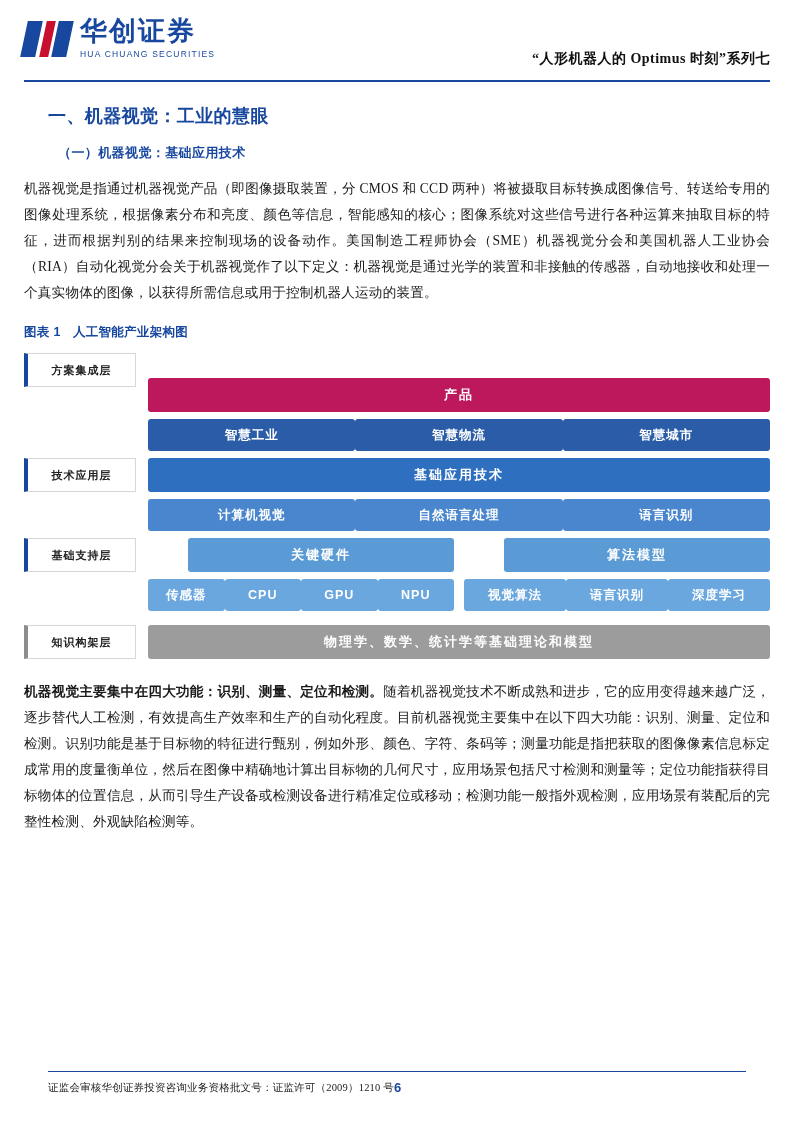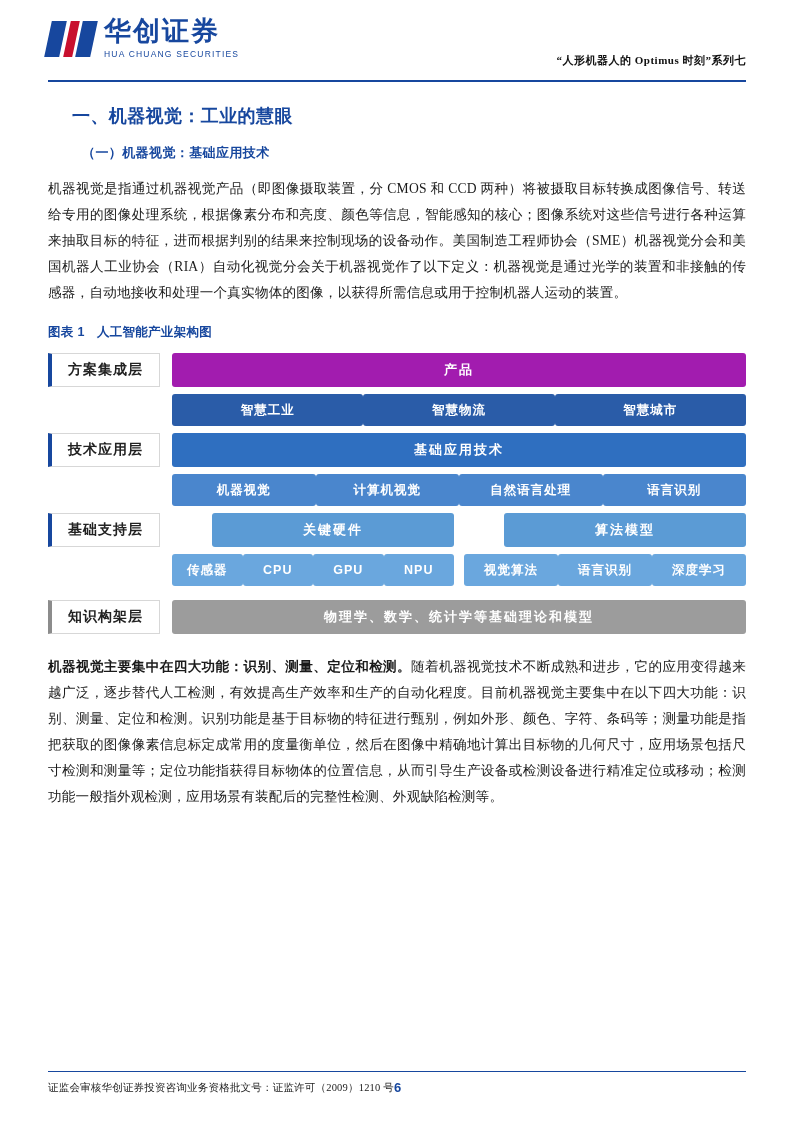--- a/index.html
+++ b/index.html
@@ -13,21 +13,21 @@
     font-family: "Liberation Serif", "DejaVu Serif", serif;
     color: #1a1a1a;
     position: relative;
     overflow: hidden;
   }
   .page {
     position: relative;
     width: 794px;
     height: 1123px;
     box-sizing: border-box;
-    padding: 0 48px;
+    padding: 0 24px;
   }
 
   
   .header {
     position: relative;
     height: 82px;
     padding-top: 18px;
     box-sizing: border-box;
   }
   .logo-wrap {
@@ -60,21 +60,21 @@
     font-family: "Liberation Sans", sans-serif;
     font-size: 8.5px;
     letter-spacing: 1.2px;
     color: #17479e;
     margin-top: 4px;
   }
   .header-right {
     position: absolute;
     right: 0;
     bottom: 14px;
-    font-size: 11px;
+    font-size: 14px;
     font-weight: bold;
     color: #111;
     letter-spacing: 0.5px;
   }
   .header-rule {
     position: absolute;
     left: 0;
     right: 0;
     bottom: 0;
     height: 2px;
@@ -136,21 +136,21 @@
   .fig-label {
     width: 112px;
     flex: none;
     border: 1px solid #d7d7d7;
     border-left: 4px solid #17479e;
     background: #fff;
     display: flex;
     align-items: center;
     justify-content: center;
     font-family: "Liberation Sans", sans-serif;
-    font-size: 14px;
+    font-size: 11px;
     font-weight: bold;
     color: #222;
     letter-spacing: 1px;
     box-sizing: border-box;
     height: 34px;
   }
   .fig-label.grey { border-left-color: #8c8c8c; }
   .fig-right {
     flex: 1;
     margin-left: 12px;
@@ -163,21 +163,21 @@
     border-radius: 3px;
     display: flex;
     align-items: center;
     justify-content: center;
     color: #fff;
     font-family: "Liberation Sans", sans-serif;
     font-size: 13px;
     font-weight: bold;
     letter-spacing: 2px;
   }
-  .bar-dark   { background: #a21caf; }
+  .bar-dark   { background: #be185d; margin-top: 25px; }
   .bar-mid    { background: #2f6fc0; }
   .bar-light  { background: #5b9bd5; margin-left: 40px; }
   .bar-grey   { background: #9c9c9c; }
 
   .chip-row {
     display: flex;
     margin-bottom: 7px;
     margin-left: 124px;
     border-radius: 12px;
   }
@@ -291,21 +291,20 @@
         <div class="chip navy equal">智慧城市</div>
       </div>
 
       <div class="fig-row">
         <div class="fig-label">技术应用层</div>
         <div class="fig-right">
           <div class="bar-wide bar-mid">基础应用技术</div>
         </div>
       </div>
       <div class="chip-row">
-        <div class="chip blue equal">机器视觉</div>
         <div class="chip blue equal">计算机视觉</div>
         <div class="chip blue equal">自然语言处理</div>
         <div class="chip blue equal">语言识别</div>
       </div>
 
       <div class="fig-row">
         <div class="fig-label">基础支持层</div>
         <div class="fig-right">
           <div class="bar-wide bar-light">关键硬件</div>
           <div class="bar-wide bar-light">算法模型</div>

